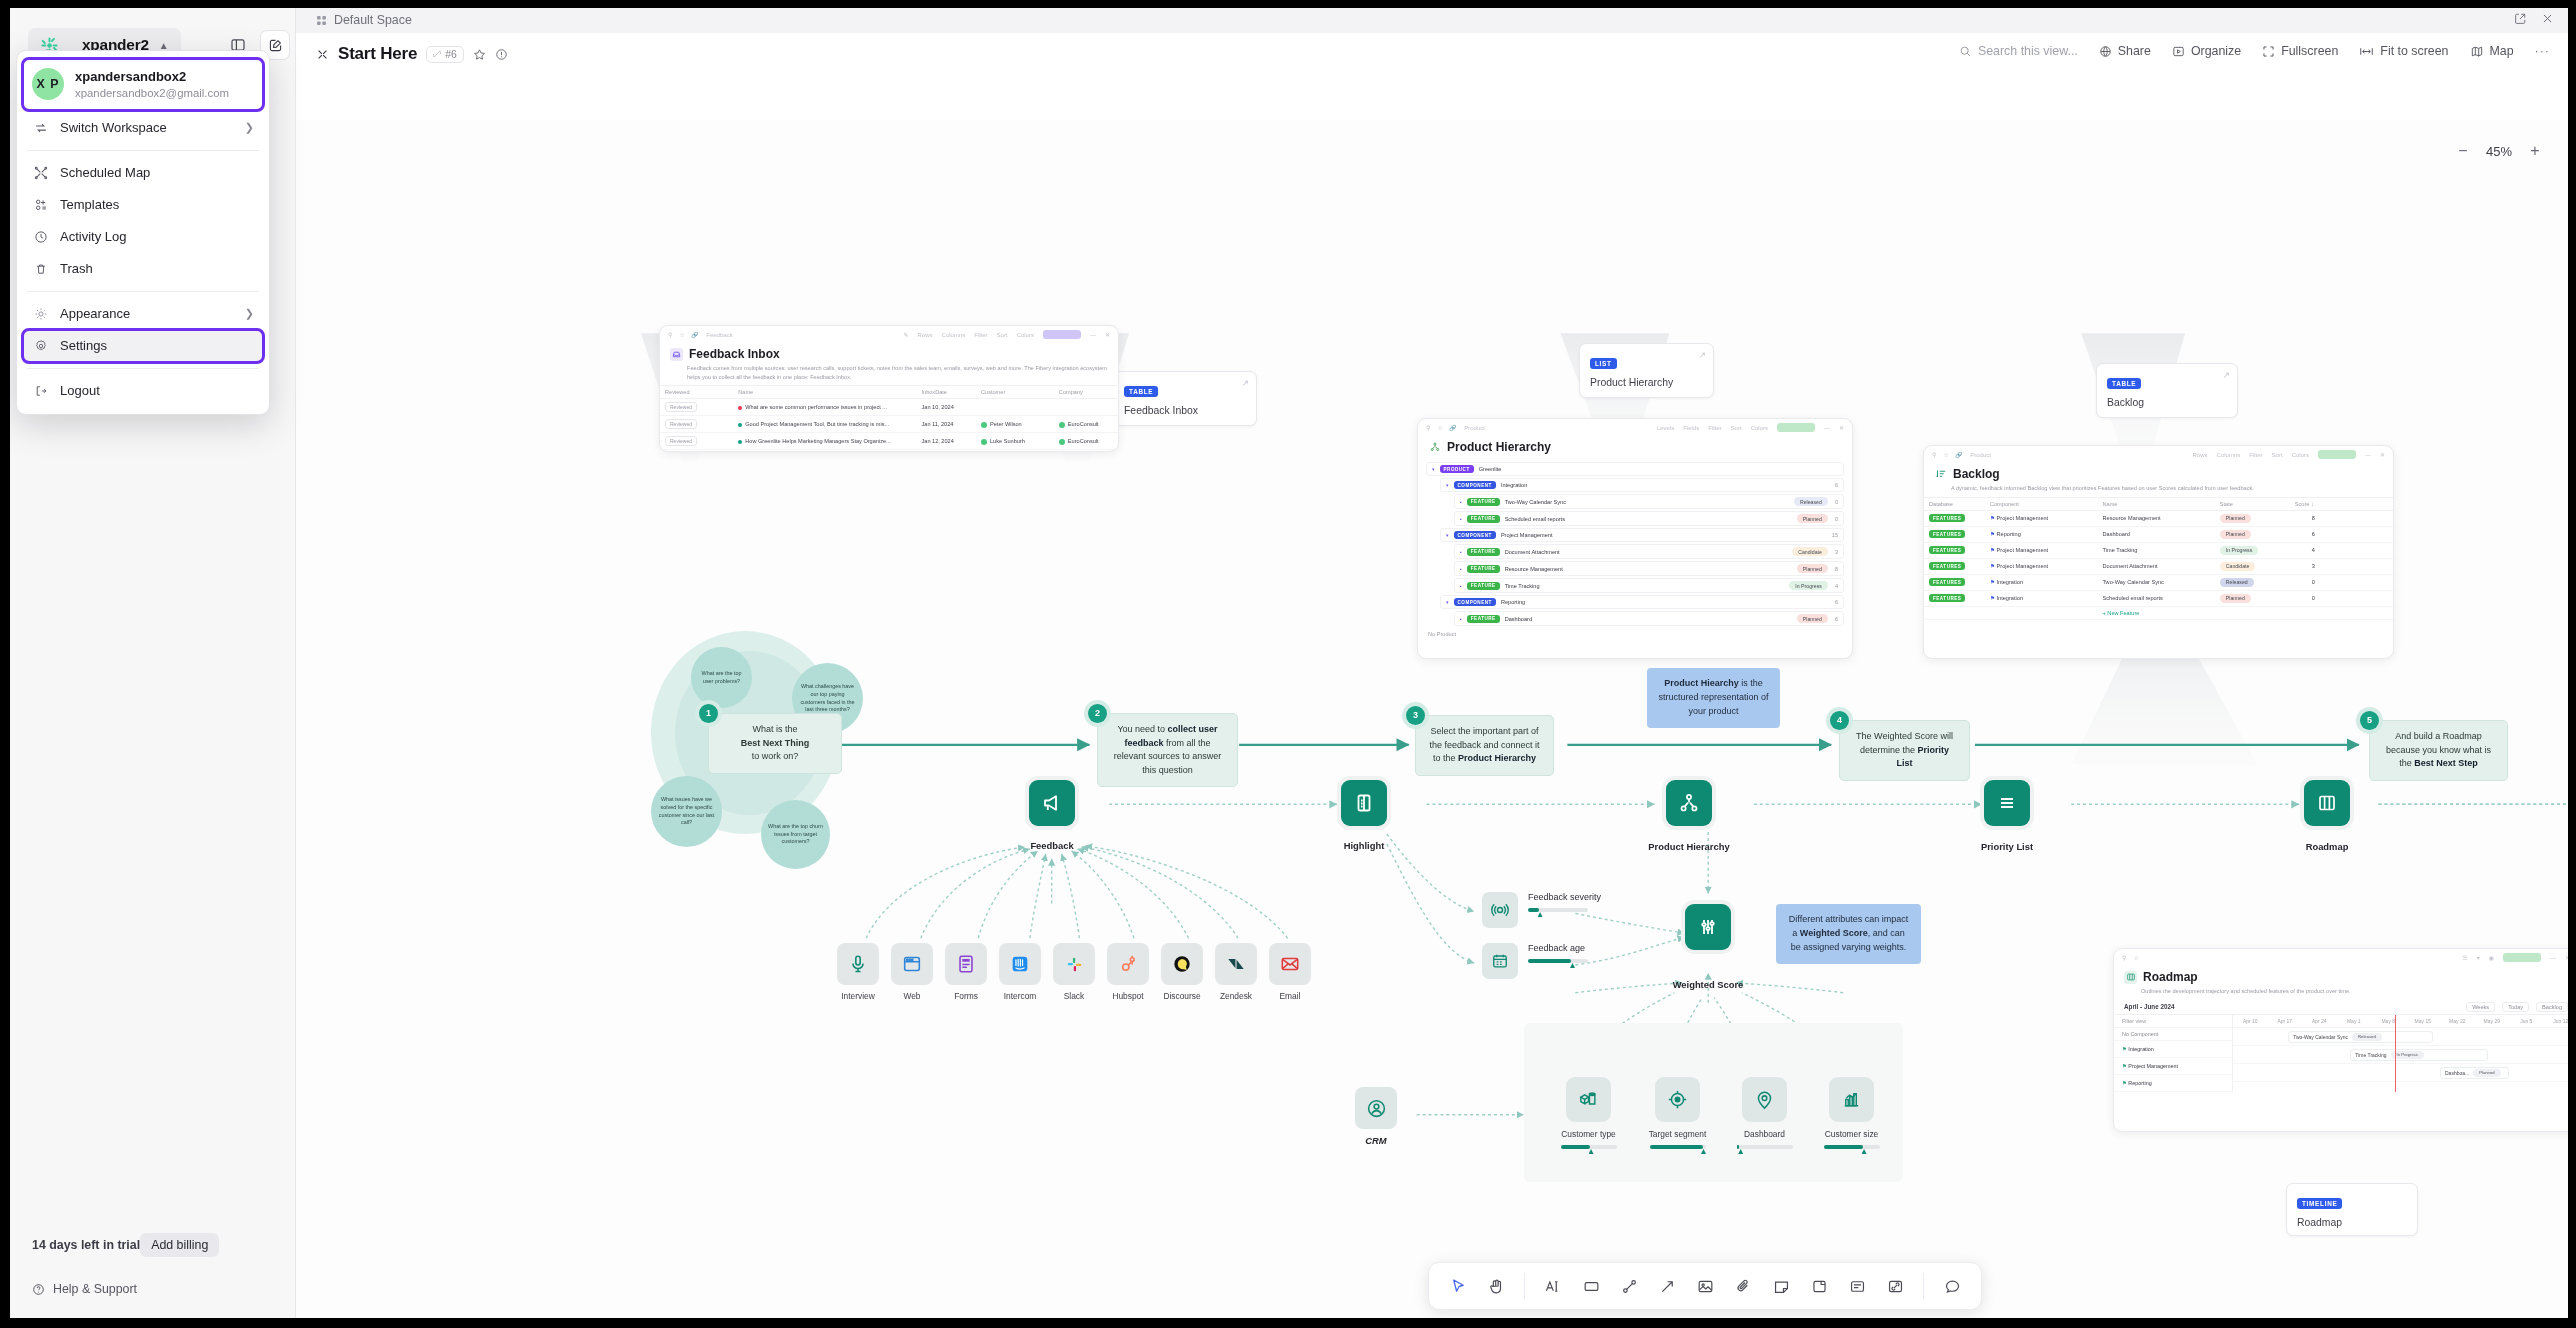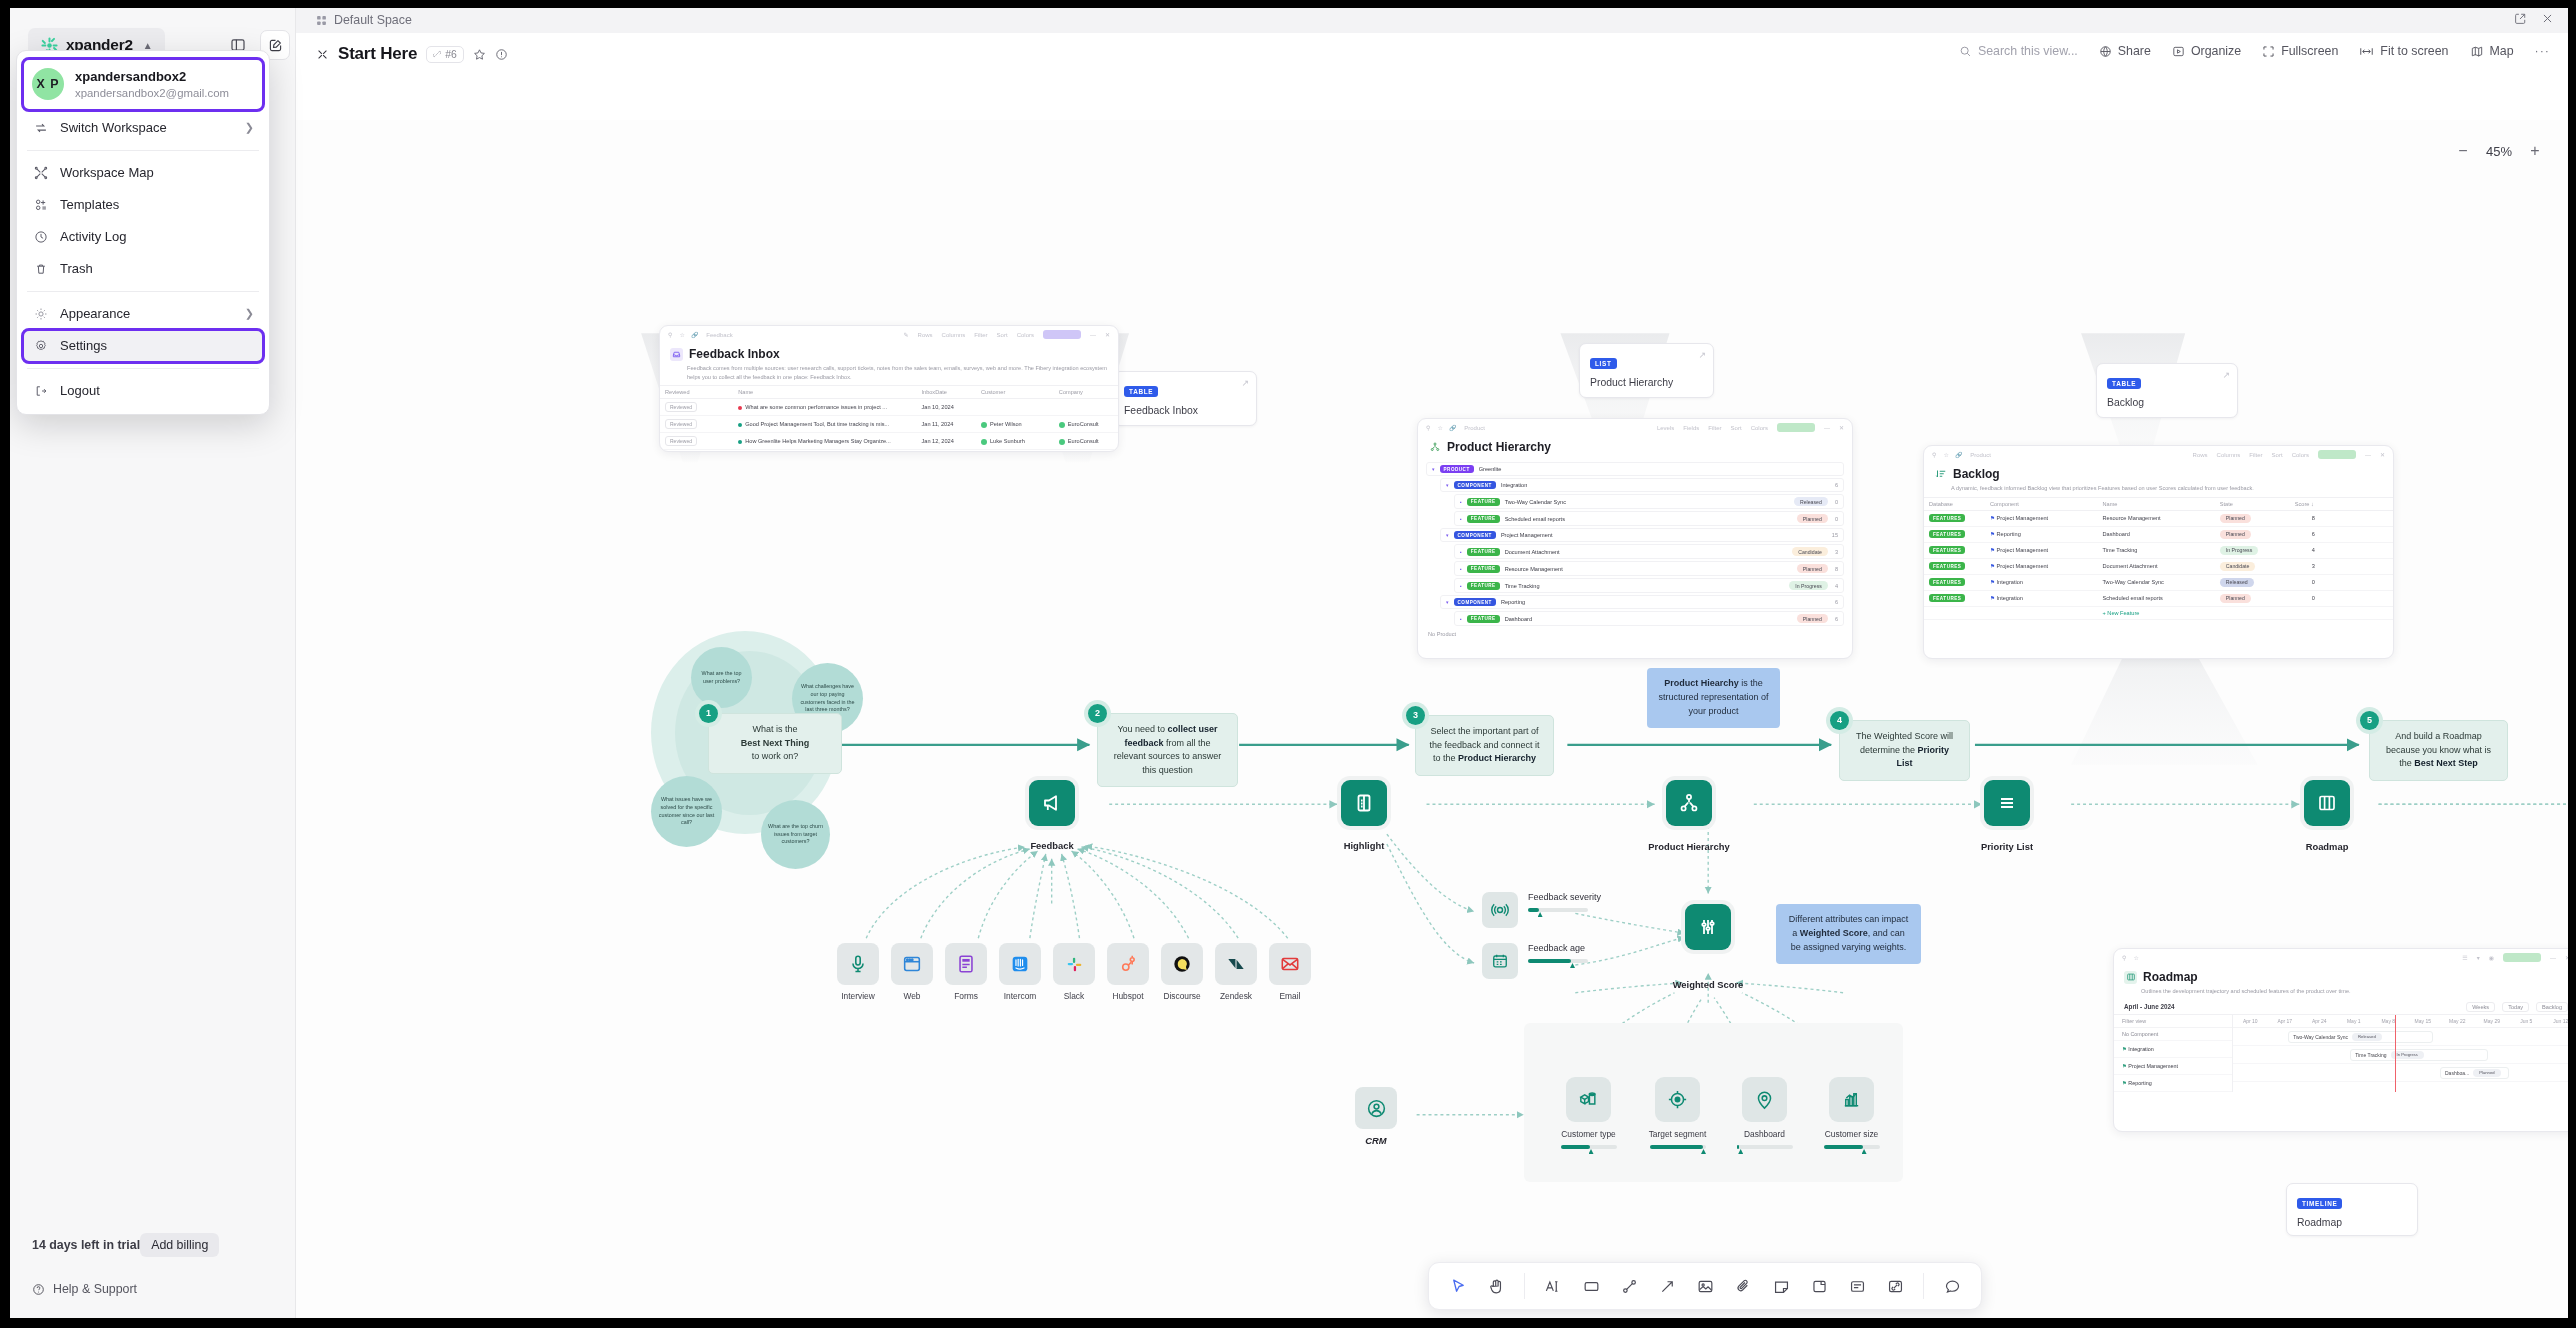--- a/index.html
+++ b/index.html
@@ -18,21 +18,21 @@
   
   #sidebar{
     position:absolute; left:10px; top:8px; width:286px; height:1310px;
     background:#f7f7f8; border-right:1px solid #e8e8ea; z-index:40;
   }
   .ws-row{
     position:absolute; left:18px; top:20px; display:flex; align-items:center; gap:8px;
     height:34px; padding:0 12px; border-radius:7px; background:#ececef;
   }
   .ws-logo{ width:18px;height:18px; display:flex;align-items:center;justify-content:center;}
-  .ws-name{ font-size:15.4px; font-weight:700; color:#16161a; letter-spacing:-0.2px;}
+  .ws-name{ font-size:15.4px; font-weight:700; color:#16161a; letter-spacing:-0.2px;margin-left:16px;}
   .ws-caret{ font-size:10px; color:#6b6b76; margin-left:2px;}
   .side-btn{
     position:absolute; top:22px; width:30px;height:30px; border-radius:7px;
     display:flex;align-items:center;justify-content:center; color:#4a4a55;
   }
   #btn-panel{ left:213px; }
   #btn-compose{ left:250px; background:#fff; border:1px solid #e4e4e8; }
 
   .trial{
     position:absolute; left:22px; bottom:61px; width:248px;
@@ -314,21 +314,21 @@
     <div class="mi">
       <span class="mi-ico">
         <svg width="14" height="14" viewBox="0 0 20 20" fill="none" stroke="#5a5a66" stroke-width="1.5">
             <path d="M4 4l5 5M16 4l-5 5M4 16l5-5M16 16l-5-5"></path>
             <circle cx="3.2" cy="3.2" r="1.3"></circle>
             <circle cx="16.8" cy="3.2" r="1.3"></circle>
             <circle cx="3.2" cy="16.8" r="1.3"></circle>
             <circle cx="16.8" cy="16.8" r="1.3"></circle>
           </svg>
       </span>
-      <span>Workspace Map</span>
+      <span>Scheduled Map</span>
     </div>
 
     <div class="mi">
       <span class="mi-ico">
         <svg width="14" height="14" viewBox="0 0 20 20" fill="none" stroke="#5a5a66" stroke-width="1.4">
             <circle cx="6" cy="5.5" r="2.5"></circle>
             <circle cx="6" cy="14" r="2.5"></circle>
             <path d="M13 3.5v6M10 6.5h6M12 13h5M12 15.6h5"></path>
           </svg>
       </span>

